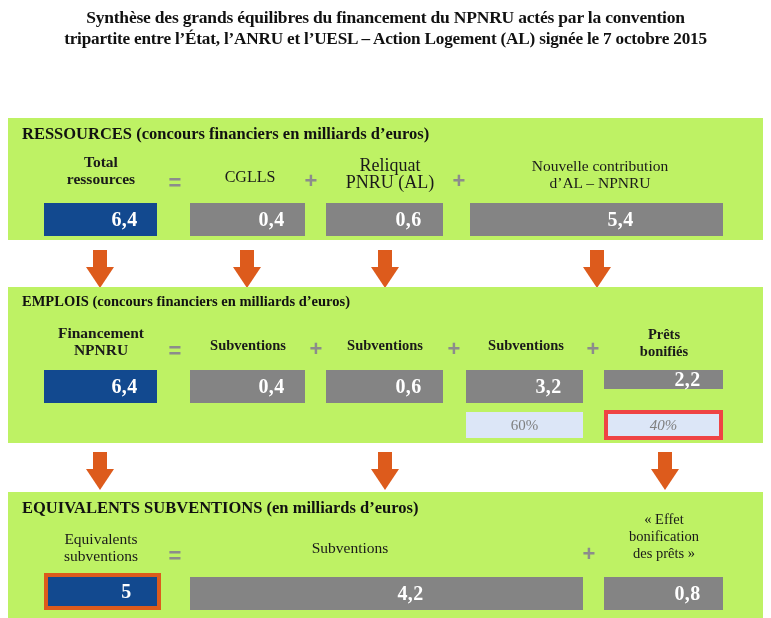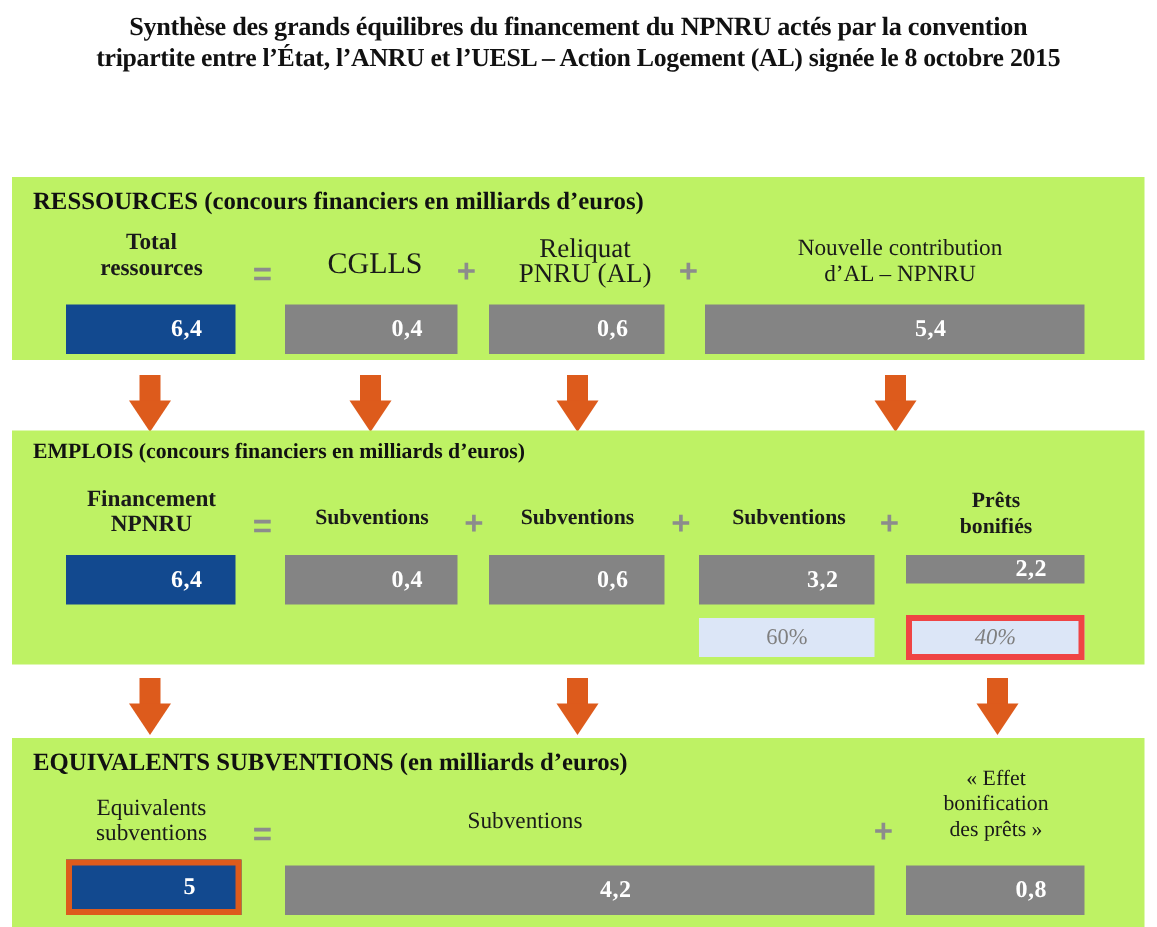--- a/index.html
+++ b/index.html
@@ -71,21 +71,21 @@
 
   
   .vbox {
     position: absolute;
     display: flex;
     align-items: center;
     justify-content: center;
     color: #ffffff;
     font-family: "Liberation Serif", serif;
     font-weight: bold;
-    font-size: 16px;
+    font-size: 20px;
     letter-spacing: 0.3px;
     padding-left: 48px;
   }
   .vbox.blue { background: #12498f; }
   .vbox.gray { background: #848484; }
   .vbox.outlined { border: 4px solid #dd5b1c; }
 
   
   .pbox {
     position: absolute;
@@ -136,30 +136,30 @@
     border-top: 21px solid #dd5b1c;
   }
 </style>
 </head>
 <body>
 
 <div class="page">
 
   <div class="title">
     <span class="title-line l1">Synthèse des grands équilibres du financement du NPNRU actés par la convention</span>
-    <span class="title-line l2">tripartite entre l’État, l’ANRU et l’UESL – Action Logement (AL) signée le 8 octobre 2015</span>
+    <span class="title-line l2">tripartite entre l’État, l’ANRU et l’UESL – Action Logement (AL) signée le 7 octobre 2015</span>
   </div>
 
   <div class="panel" id="panel-ressources">
     <div class="panel-title">RESSOURCES (concours financiers en milliards d’euros)</div>
   </div>
 
   <div class="col-label bold" style="left:26px; top:153px; width:150px; font-size:15.5px;">Total
 ressources</div>
-  <div class="col-label" style="left:190px; top:168px; width:120px; font-size:20px;">CGLLS</div>
+  <div class="col-label" style="left:190px; top:168px; width:120px; font-size:16px;">CGLLS</div>
   <div class="col-label" style="left:325px; top:157px; width:130px; font-size:18px;">Reliquat
 PNRU (AL)</div>
   <div class="col-label" style="left:475px; top:157px; width:250px; font-size:15.5px;">Nouvelle contribution
 d’AL – NPNRU</div>
 
   <div class="op" style="left:164px; top:172px; width:22px;">=</div>
   <div class="op" style="left:300px; top:170px; width:22px;">+</div>
   <div class="op" style="left:448px; top:170px; width:22px;">+</div>
 
   <div class="vbox blue" style="left:44px; top:203px; width:113px; height:33px;">6,4</div>

